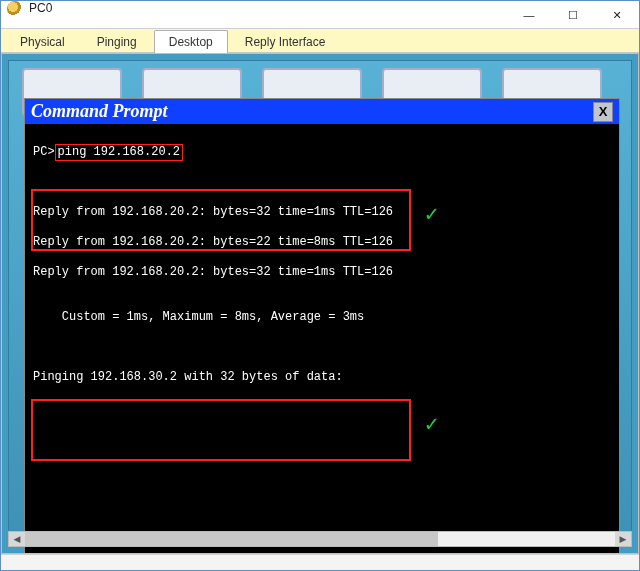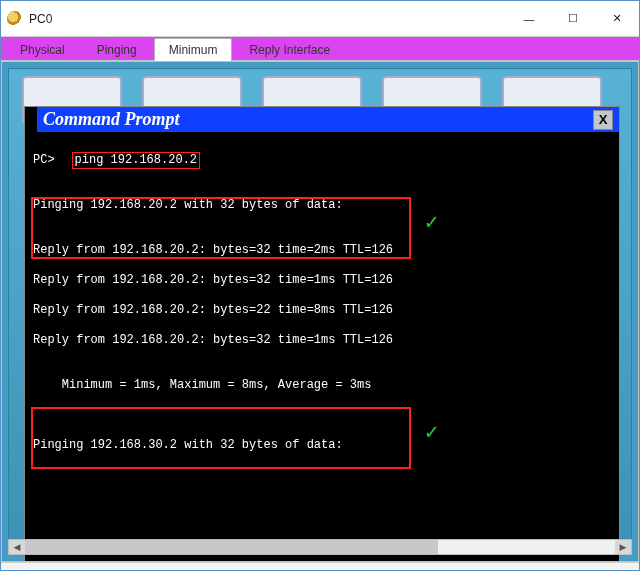--- a/index.html
+++ b/index.html
@@ -7,44 +7,44 @@
     margin: 0;
     font-family: "Segoe UI", Tahoma, sans-serif;
     font-size: 12px;
     background: #fff;
     width: 640px;
     height: 571px;
     overflow: hidden;
     border: 1px solid #5a8fc8;
   }
   .titlebar {
-    height: 36px;
+    height: 28px;
     background: #fff;
     display: flex;
-    align-items: center;
+    align-items: flex-start;
     padding: 0 0 0 6px;
     border-bottom: 1px solid #d0d0d0;
   }
   .titlebar .app-icon {
     width: 16px; height: 16px;
     background: radial-gradient(circle at 6px 6px,#f4d060 35%,#c08b20 36%,#c08b20 55%,transparent 56%);
     border-radius: 50%;
     margin-right: 6px;
   }
   .titlebar .title { flex: 0 0 auto; font-size: 12px; color:#222; }
   .titlebar .spacer { flex:1; }
   .winbtn {
     width: 44px; height: 28px;
     display: flex; align-items: center; justify-content: center;
     font-family: "Segoe UI Symbol", sans-serif;
     font-size: 11px; color:#222;
   }
   .tabstrip {
     height: 24px;
-    background: #d946ef;
+    background: #fef9c3;
     border-bottom: 1px solid #c8c8c8;
     display:flex;
     align-items: flex-end;
     padding-left: 4px;
   }
   .tab {
     padding: 4px 14px;
     font-size: 12px;
     color:#333;
     border:1px solid transparent;
@@ -93,21 +93,20 @@
   .cmdwin-title {
     background:#1040ff;
     color:#fff;
     font-weight:bold;
     font-style:italic;
     font-size:18px;
     padding:2px 6px;
     display:flex;
     align-items:center;
     font-family: "Times New Roman", serif;
-    margin-left: 12px;
   }
   .cmdwin-title .t { flex:1; }
   .cmdwin-close {
     width:20px; height:20px;
     background:#c0c6cc;
     color:#000;
     font-family: sans-serif;
     font-size:13px;
     font-style:normal;
     display:flex; align-items:center; justify-content:center;
@@ -121,21 +120,21 @@
     color:#fff;
     padding:6px 8px 8px 8px;
     white-space:pre;
     background:#000;
   }
   .term-line { white-space:pre; }
   .redbox {
     border:1px solid #ff2020;
     display:inline-block;
     padding:0 2px;
-    margin:-1px 17px;
+    margin:-1px 0;
   }
   .redblock {
     position:absolute;
     border:2px solid #ff2020;
     pointer-events:none;
   }
   .check {
     position:absolute;
     color:#22cc33;
     font-size:22px;
@@ -174,49 +173,47 @@
   <div class="title">PC0</div>
   <div class="spacer"></div>
   <div class="winbtn">—</div>
   <div class="winbtn">☐</div>
   <div class="winbtn">✕</div>
 </div>
 
 <div class="tabstrip">
   <div class="tab">Physical</div>
   <div class="tab">Pinging</div>
-  <div class="tab active">Minimum</div>
+  <div class="tab active">Desktop</div>
   <div class="tab">Reply Interface</div>
 </div>
 
 <div class="workpane">
   <div class="bgicons">
     <div class="bgicon"></div>
     <div class="bgicon"></div>
     <div class="bgicon"></div>
     <div class="bgicon"></div>
     <div class="bgicon"></div>
   </div>
 
   <div class="cmdwin">
     <div class="cmdwin-title">
       <span class="t">Command Prompt</span>
       <span class="cmdwin-close">X</span>
     </div>
     <div class="term">
 <div class="term-line"><span>PC&gt;</span><span class="redbox">ping 192.168.20.2</span></div>
 <div class="term-line"></div>
-<div class="term-line">Pinging 192.168.20.2 with 32 bytes of data:</div>
-<div class="term-line"></div>
-<div class="term-line">Reply from 192.168.20.2: bytes=32 time=2ms TTL=126</div>
+<div class="term-line"></div>
 <div class="term-line">Reply from 192.168.20.2: bytes=32 time=1ms TTL=126</div>
 <div class="term-line">Reply from 192.168.20.2: bytes=22 time=8ms TTL=126</div>
 <div class="term-line">Reply from 192.168.20.2: bytes=32 time=1ms TTL=126</div>
 <div class="term-line"></div>
-<div class="term-line">    Minimum = 1ms, Maximum = 8ms, Average = 3ms</div>
+<div class="term-line">    Custom = 1ms, Maximum = 8ms, Average = 3ms</div>
 <div class="term-line"></div>
 <div class="term-line"></div>
 <div class="term-line">Pinging 192.168.30.2 with 32 bytes of data:</div>
 <div class="term-line"></div>
 
 
 
 
 <div class="term-line"></div>
 

